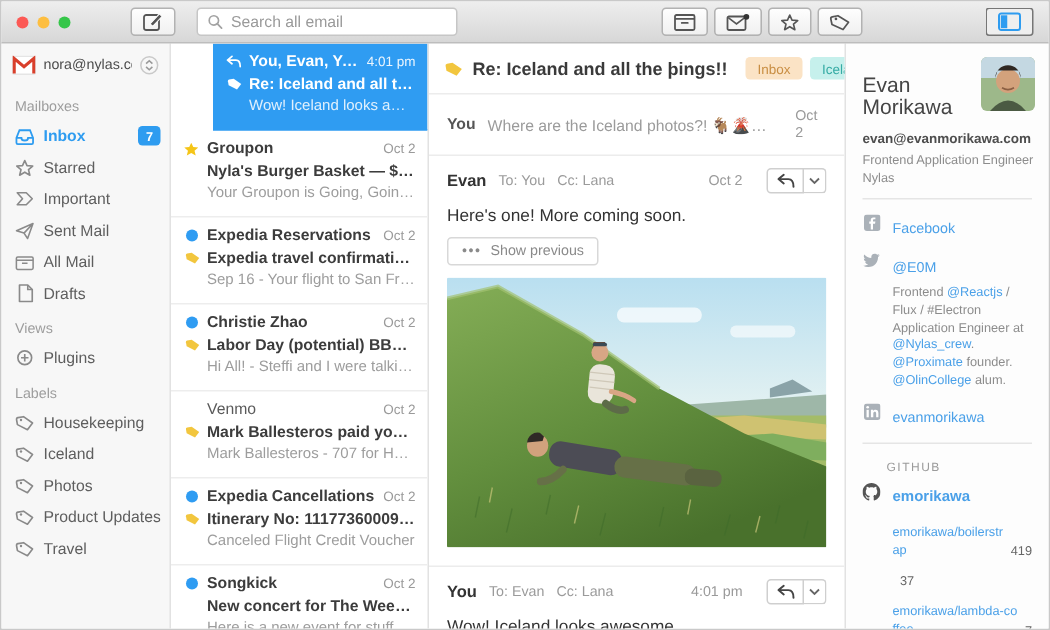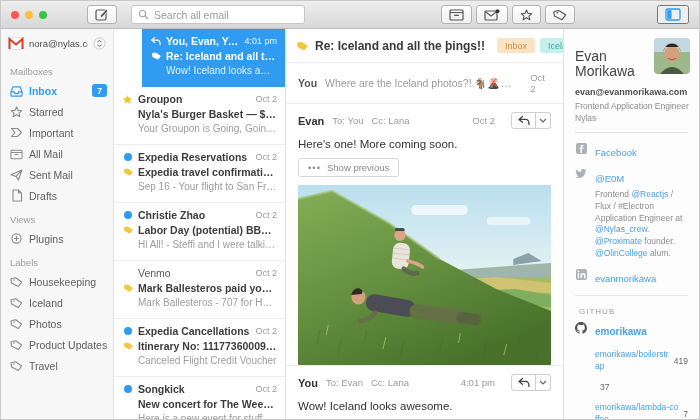--- a/index.html
+++ b/index.html
@@ -54,21 +54,21 @@
 
   
   .thread { flex:1; background:#fff; border-right:1px solid #e2e2e2; display:flex; flex-direction:column; overflow:hidden; }
   .thread-header { display:flex; align-items:center; gap:6px; padding:9px 10px; border-bottom:1px solid #ececec; }
   .thread-subject { font-size:12px; font-weight:bold; color:#3a3a3a; white-space:nowrap; }
   .pills { display:flex; gap:5px; margin-left:6px; }
   .pill { font-size:9px; padding:2.5px 8px; border-radius:3px; white-space:nowrap; }
   .msg-collapsed { display:flex; align-items:center; gap:8px; padding:9px 12px; border-bottom:1px solid #ececec; font-size:10.5px; color:#9b9b9b; cursor:default; }
   .mc-from { font-weight:bold; color:#555; font-size:10.5px; }
   .mc-date { margin-left:auto; font-size:9.5px; color:#9a9a9a; }
-  .msg { padding:8px 12px 0; border-bottom:1px solid #ececec; }
+  .msg { padding:8px 12px 12px; border-bottom:1px solid #ececec; }
   .msg.last { border-bottom:none; flex:1; }
   .msg-head { display:flex; align-items:center; gap:8px; }
   .m-from { font-size:11px; font-weight:bold; color:#333; }
   .m-rcpt { font-size:9.5px; color:#9b9b9b; }
   .m-date { margin-left:auto; font-size:9.5px; color:#9a9a9a; }
   .reply-group { display:flex; margin-left:8px; }
   .rbtn { height:17px; border:1px solid #cfcfcf; background:#fff; display:flex; align-items:center; justify-content:center; }
   .rbtn.main { width:25px; border-radius:3px 0 0 3px; }
   .rbtn.caret { width:15px; border-left:none; border-radius:0 3px 3px 0; }
   .msg-body { margin-top:9px; font-size:11.5px; color:#333; }
@@ -85,23 +85,23 @@
   .c-email { margin-top:7px; font-size:9px; font-weight:bold; color:#4e4e4e; white-space:nowrap; }
   .c-title { margin-top:4px; font-size:8.5px; color:#8c8c8c; white-space:nowrap; }
   .c-company { margin-top:2px; font-size:8.5px; color:#8c8c8c; }
   .c-div { border-top:1px solid #e5e5e5; margin:9px 0; }
   .soc-row { display:flex; gap:8px; margin:8px 0; align-items:flex-start; }
   .soc-icon { width:12px; flex:0 0 12px; display:flex; justify-content:center; padding-top:1px; }
   .soc-body { flex:1; min-width:0; }
   .lnk { color:#4aa0e8; font-size:9.5px; text-decoration:none; cursor:pointer; }
   .bio { margin-top:3px; font-size:8.5px; color:#8c8c8c; line-height:1.4; }
   .bio .lnk { font-size:8.5px;margin-top:31px; }
-  .github-h { margin:11px 4px 5px; font-size:8px; letter-spacing:1px; color:#9b9b9b; }
+  .github-h { margin:11px 16px 5px; font-size:8px; letter-spacing:1px; color:#9b9b9b; }
   .repo-list { padding-left:20px; }
-  .repo { display:flex; align-items:center; margin:10px 0; }
+  .repo { display:flex; align-items:flex-end; margin:10px 0; }
   .repo-name { flex:1; min-width:0; font-size:8.5px; color:#4aa0e8; line-height:1.35; word-break:break-all; cursor:pointer; }
   .repo-stars { font-size:8.5px; color:#666; margin-left:5px; }
   svg { display:block; }
 </style>
 </head>
 <body>
 
 <div class="app">
 
   <div class="toolbar">
@@ -213,34 +213,34 @@
           <div class="nav-item">
             <span class="ni-icon">
               <svg width="13" height="11" viewBox="0 0 13 11">
                 <path d="M1.5 1.5 H7.5 L11.5 5.5 L7.5 9.5 H1.5 L5 5.5 Z" fill="none" stroke="#8a8a8a" stroke-width="1.1" stroke-linejoin="round"></path>
               </svg>
             </span>
             <span class="ni-label">Important</span>
           </div>
           <div class="nav-item">
             <span class="ni-icon">
+              <svg width="13" height="12" viewBox="0 0 13 12">
+                <path d="M1 5.8 L12 1 L8.4 11 L6 7.4 Z M6 7.4 L12 1" fill="none" stroke="#8a8a8a" stroke-width="1.05" stroke-linejoin="round"></path>
+              </svg>
+            </span>
+            <span class="ni-label">Sent Mail</span>
+          </div>
+          <div class="nav-item">
+            <span class="ni-icon">
               <svg width="13" height="12" viewBox="0 0 14 12">
                 <rect x="1" y="2" width="12" height="9" rx="1" fill="none" stroke="#8a8a8a" stroke-width="1.1"></rect>
                 <path d="M1 4.4 H13 M5 6.6 H9" stroke="#8a8a8a" stroke-width="1.05"></path>
               </svg>
             </span>
             <span class="ni-label">All Mail</span>
-          </div>
-          <div class="nav-item">
-            <span class="ni-icon">
-              <svg width="13" height="12" viewBox="0 0 13 12">
-                <path d="M1 5.8 L12 1 L8.4 11 L6 7.4 Z M6 7.4 L12 1" fill="none" stroke="#8a8a8a" stroke-width="1.05" stroke-linejoin="round"></path>
-              </svg>
-            </span>
-            <span class="ni-label">Sent Mail</span>
           </div>
           <div class="nav-item">
             <span class="ni-icon">
               <svg width="12" height="13" viewBox="0 0 11 13">
                 <path d="M1.5 1 H7 L10 4 V12 H1.5 Z" fill="none" stroke="#8a8a8a" stroke-width="1.1" stroke-linejoin="round"></path>
                 <path d="M7 1 V4 H10" fill="none" stroke="#8a8a8a" stroke-width="1.05"></path>
               </svg>
             </span>
             <span class="ni-label">Drafts</span>
           </div>

